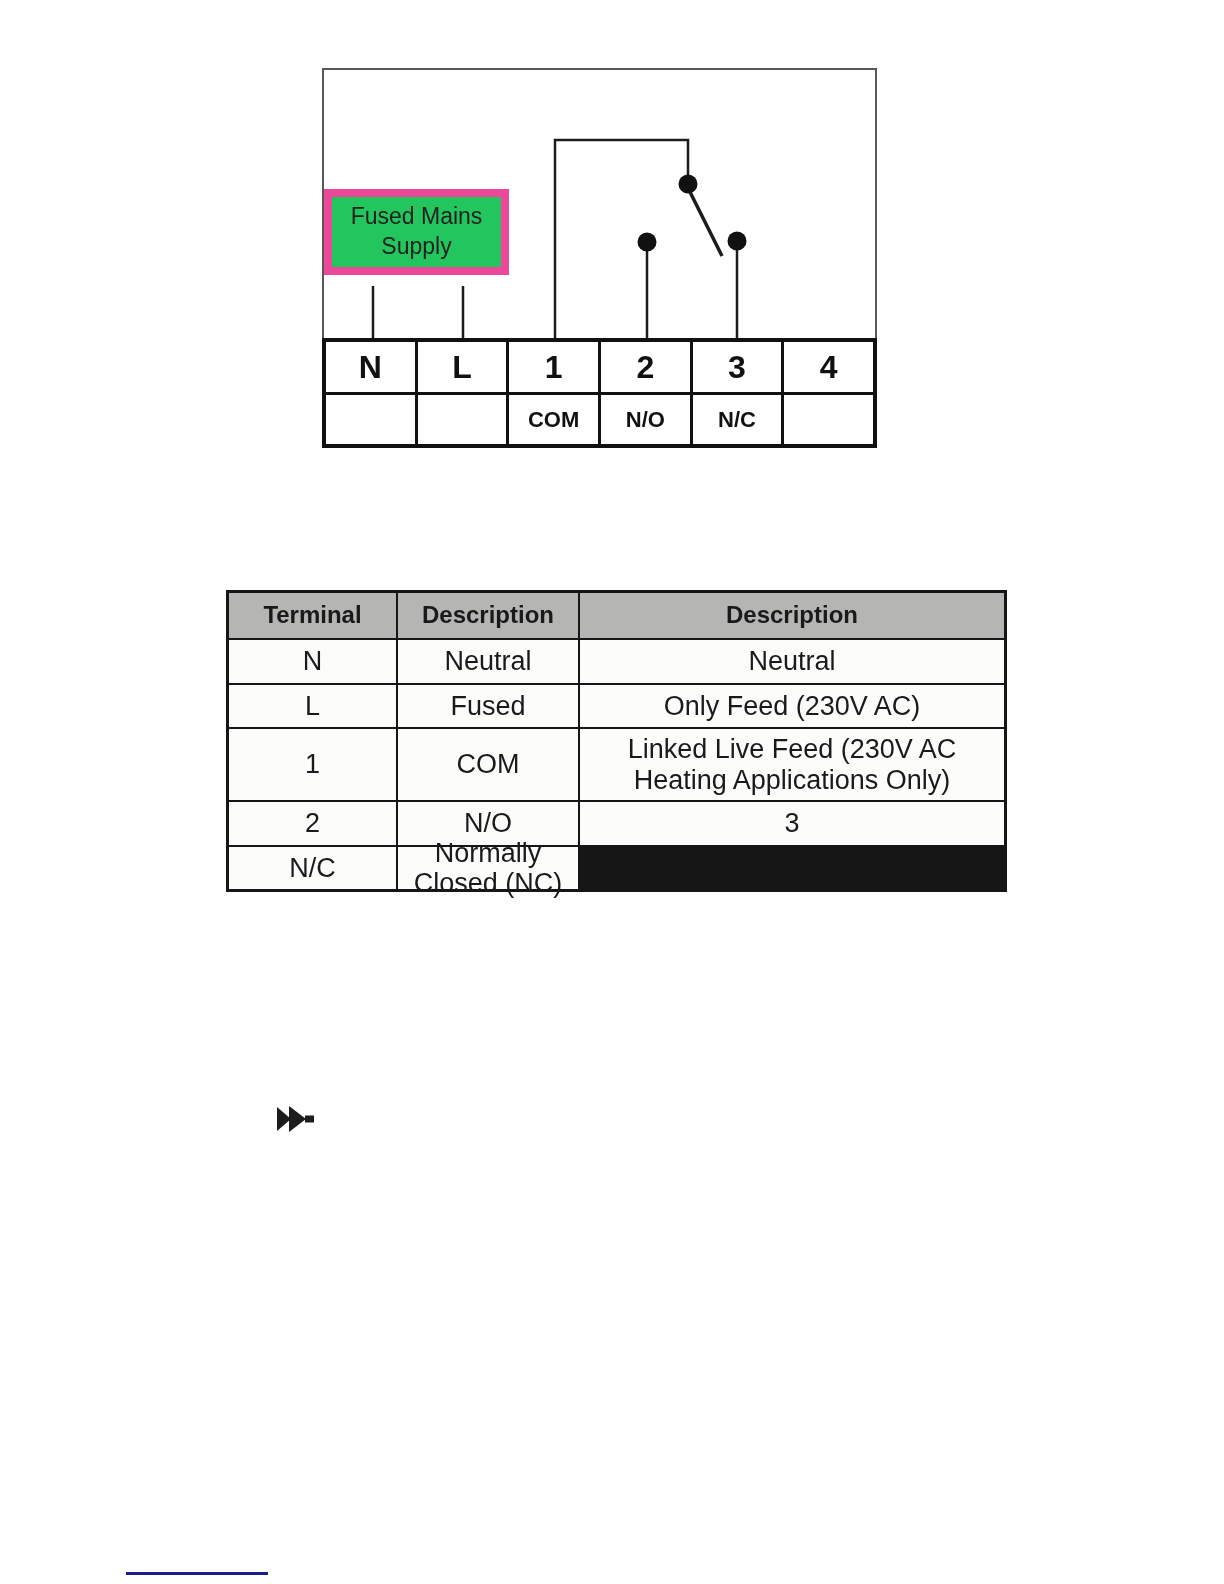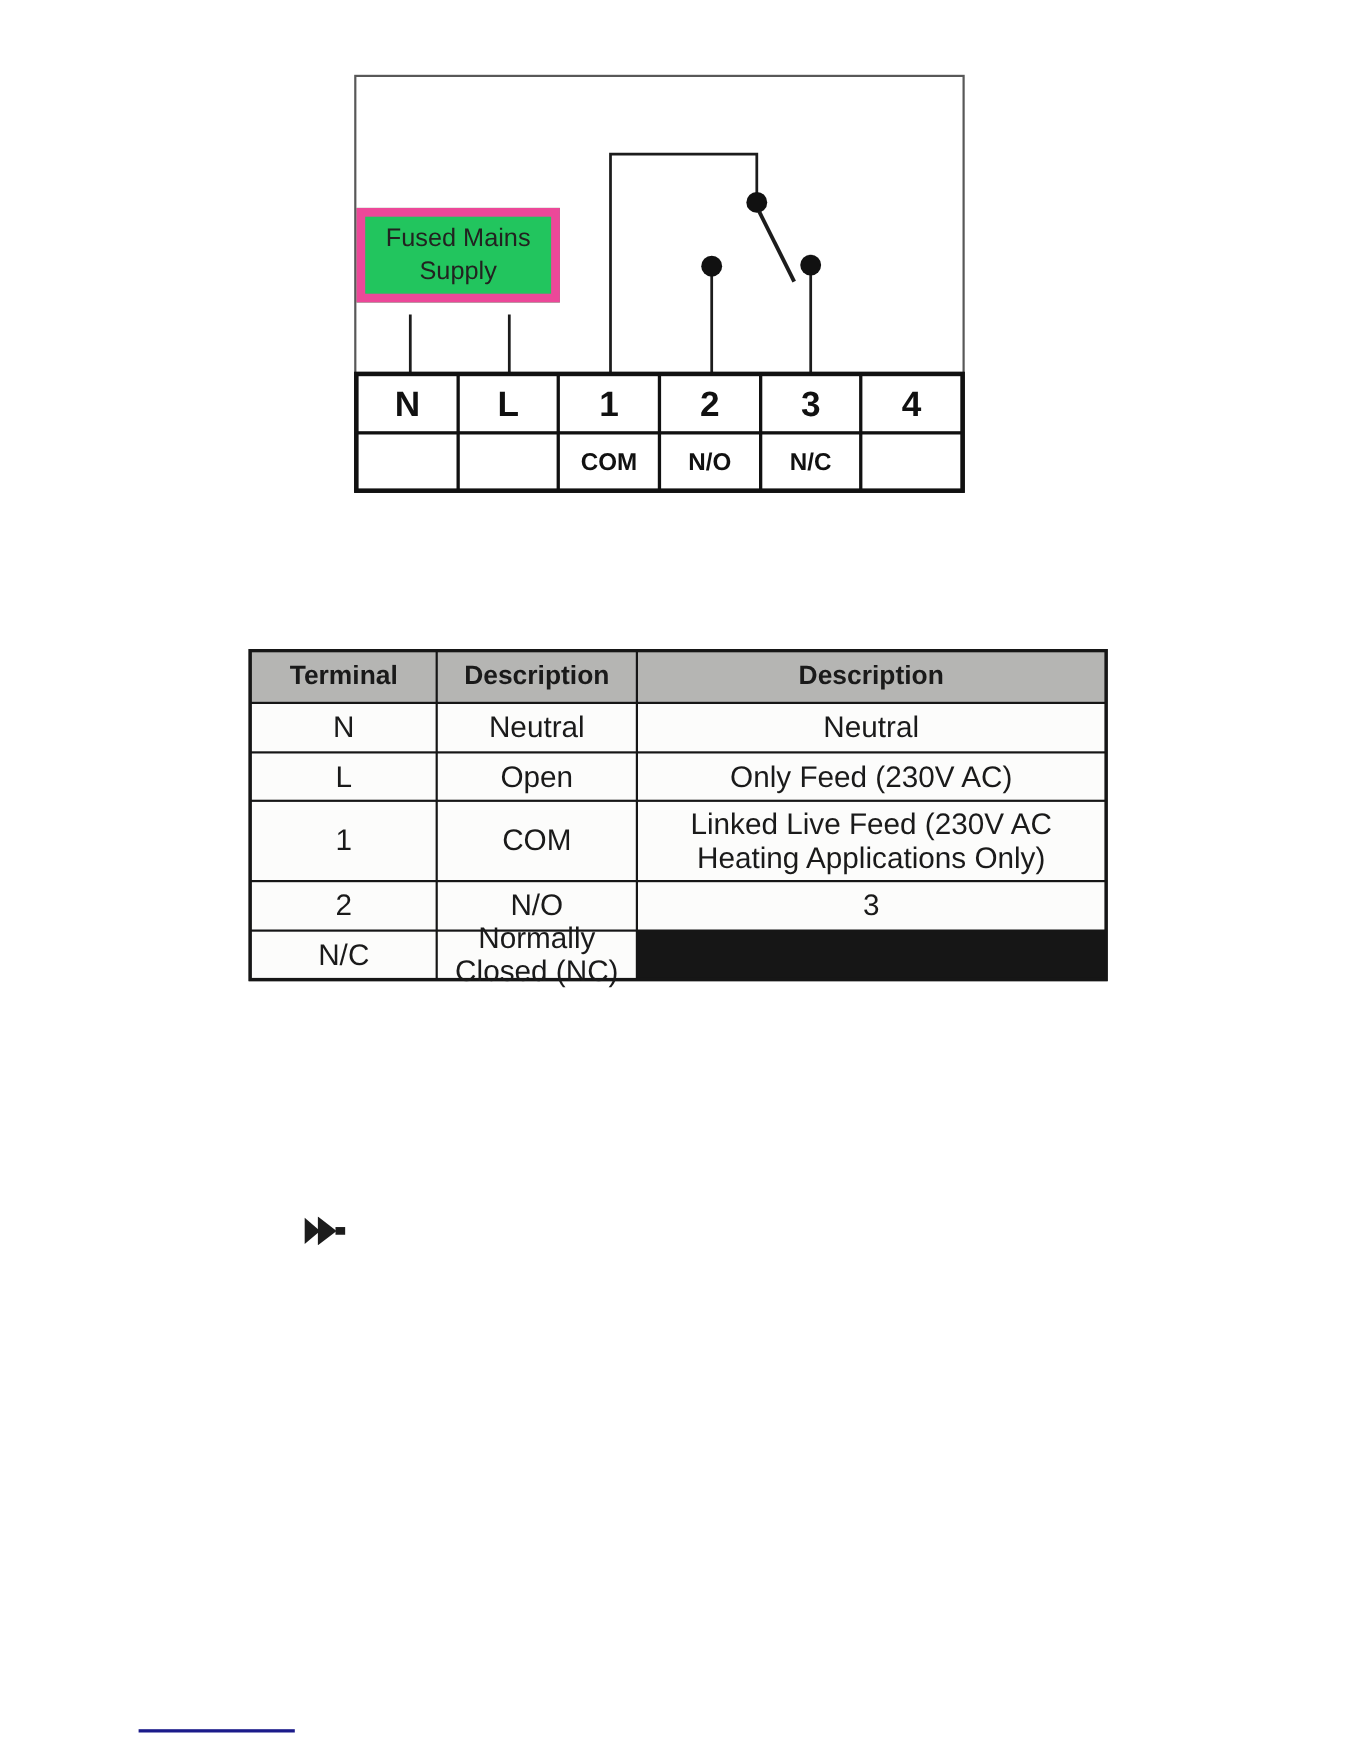--- a/index.html
+++ b/index.html
@@ -104,21 +104,21 @@
 <div class="term-table">
   <div class="c hd">Terminal</div>
   <div class="c hd">Description</div>
   <div class="c hd">Description</div>
 
   <div class="c">N</div>
   <div class="c">Neutral</div>
   <div class="c">Neutral</div>
 
   <div class="c">L</div>
-  <div class="c">Open</div>
+  <div class="c">Fused</div>
   <div class="c">Only Feed (230V AC)</div>
 
   <div class="c">1</div>
   <div class="c">COM</div>
   <div class="c">
     <span class="wrap-narrow">Linked Live Feed (230V AC Heating Applications Only)</span>
   </div>
 
   <div class="c">2</div>
   <div class="c">N/O</div>

